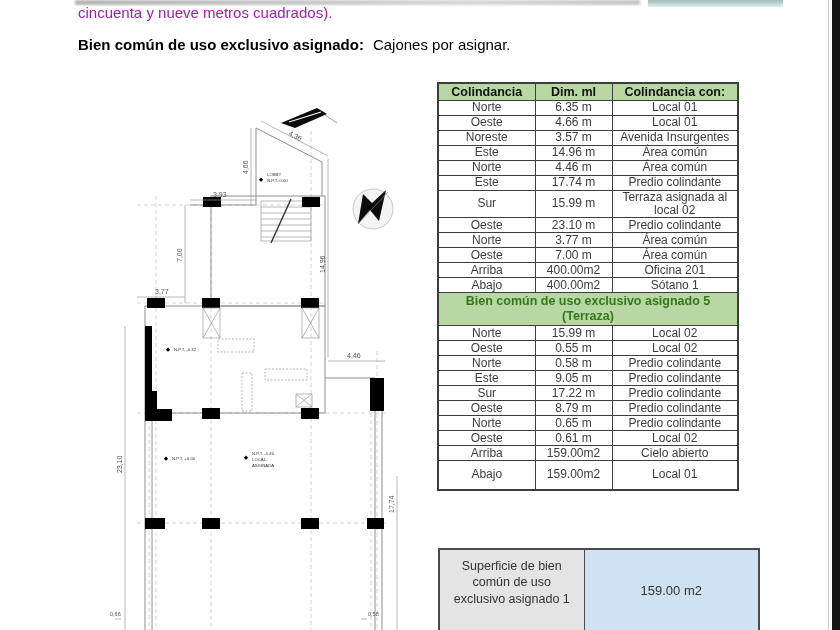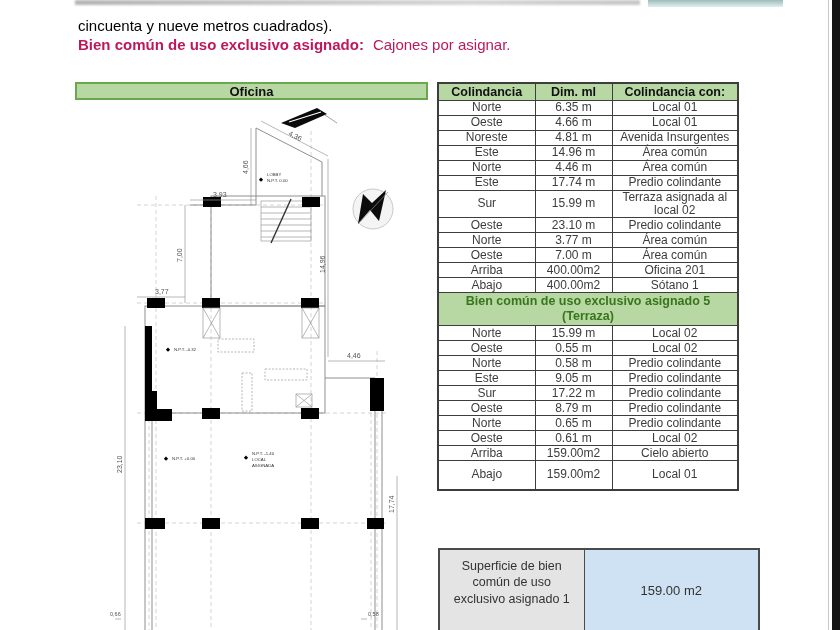--- a/index.html
+++ b/index.html
@@ -6,22 +6,22 @@
   .page{position:relative;width:840px;height:630px;overflow:hidden;background:#fff;
         font-family:"Liberation Sans",sans-serif;color:#222;}
 
   
   .smudge{position:absolute;top:0;left:75px;width:565px;height:5px;
           background:linear-gradient(to right,rgba(70,70,70,.40),rgba(70,70,70,.22) 70%,rgba(70,70,70,.30));
           filter:blur(1px);}
   .smudge-hl{position:absolute;top:0;left:648px;width:135px;height:7px;
              background:linear-gradient(#8fb0ae,#d8efee);opacity:.85;filter:blur(.5px);}
 
-  .body-line{position:absolute;left:78px;top:17px;font-size:15px;color:#000000;}
-  .assigned-line{position:absolute;left:78px;top:36px;font-size:15px;color:#be185d;}
+  .body-line{position:absolute;left:78px;top:4px;font-size:15px;color:#a21caf;}
+  .assigned-line{position:absolute;left:78px;top:36px;font-size:15px;color:#000000;}
   .assigned-line b{font-weight:bold;}
   .assigned-line .val{margin-left:9px;font-weight:normal;}
 
   
   .edge-strip{position:absolute;left:832px;top:0;width:8px;height:630px;background:#151515;}
   .edge-line{position:absolute;left:828px;top:0;width:1px;height:630px;background:#c9c9c9;}
 
   
   .plan-banner{position:absolute;left:75px;top:82px;width:353px;height:18px;
     background:var(--green_bg,#b7d7a3);border:2px solid var(--green_border,#6aa84f);
@@ -61,23 +61,20 @@
 
   <div class="smudge"></div>
   <div class="smudge-hl"></div>
 
   <div class="body-line">cincuenta y nueve metros cuadrados).</div>
 
   <div class="assigned-line">
     <b>Bien común de uso exclusivo asignado:</b><span class="val">Cajones por asignar.</span>
   </div>
 
-  <div class="plan-banner">
-    <span>Oficina</span>
-  </div>
 
   <div class="plan-wrap">
   <svg width="355" height="529" viewBox="0 0 355 529">
 
     <g stroke="#c9c9c9" stroke-width="0.8" stroke-dasharray="4 3" fill="none">
       <line x1="81" y1="95" x2="81" y2="529"></line>
       <line x1="136" y1="95" x2="136" y2="529"></line>
       <line x1="236" y1="30" x2="236" y2="529"></line>
       <line x1="302" y1="250" x2="302" y2="529"></line>
       <line x1="62" y1="104" x2="250" y2="104"></line>
@@ -215,21 +212,21 @@
           <td>6.35 m</td>
           <td>Local 01</td>
         </tr>
         <tr>
           <td>Oeste</td>
           <td>4.66 m</td>
           <td>Local 01</td>
         </tr>
         <tr>
           <td>Noreste</td>
-          <td>4.81 m</td>
+          <td>3.57 m</td>
           <td>Avenida Insurgentes</td>
         </tr>
         <tr>
           <td>Este</td>
           <td>14.96 m</td>
           <td>Área común</td>
         </tr>
         <tr>
           <td>Norte</td>
           <td>4.46 m</td>

